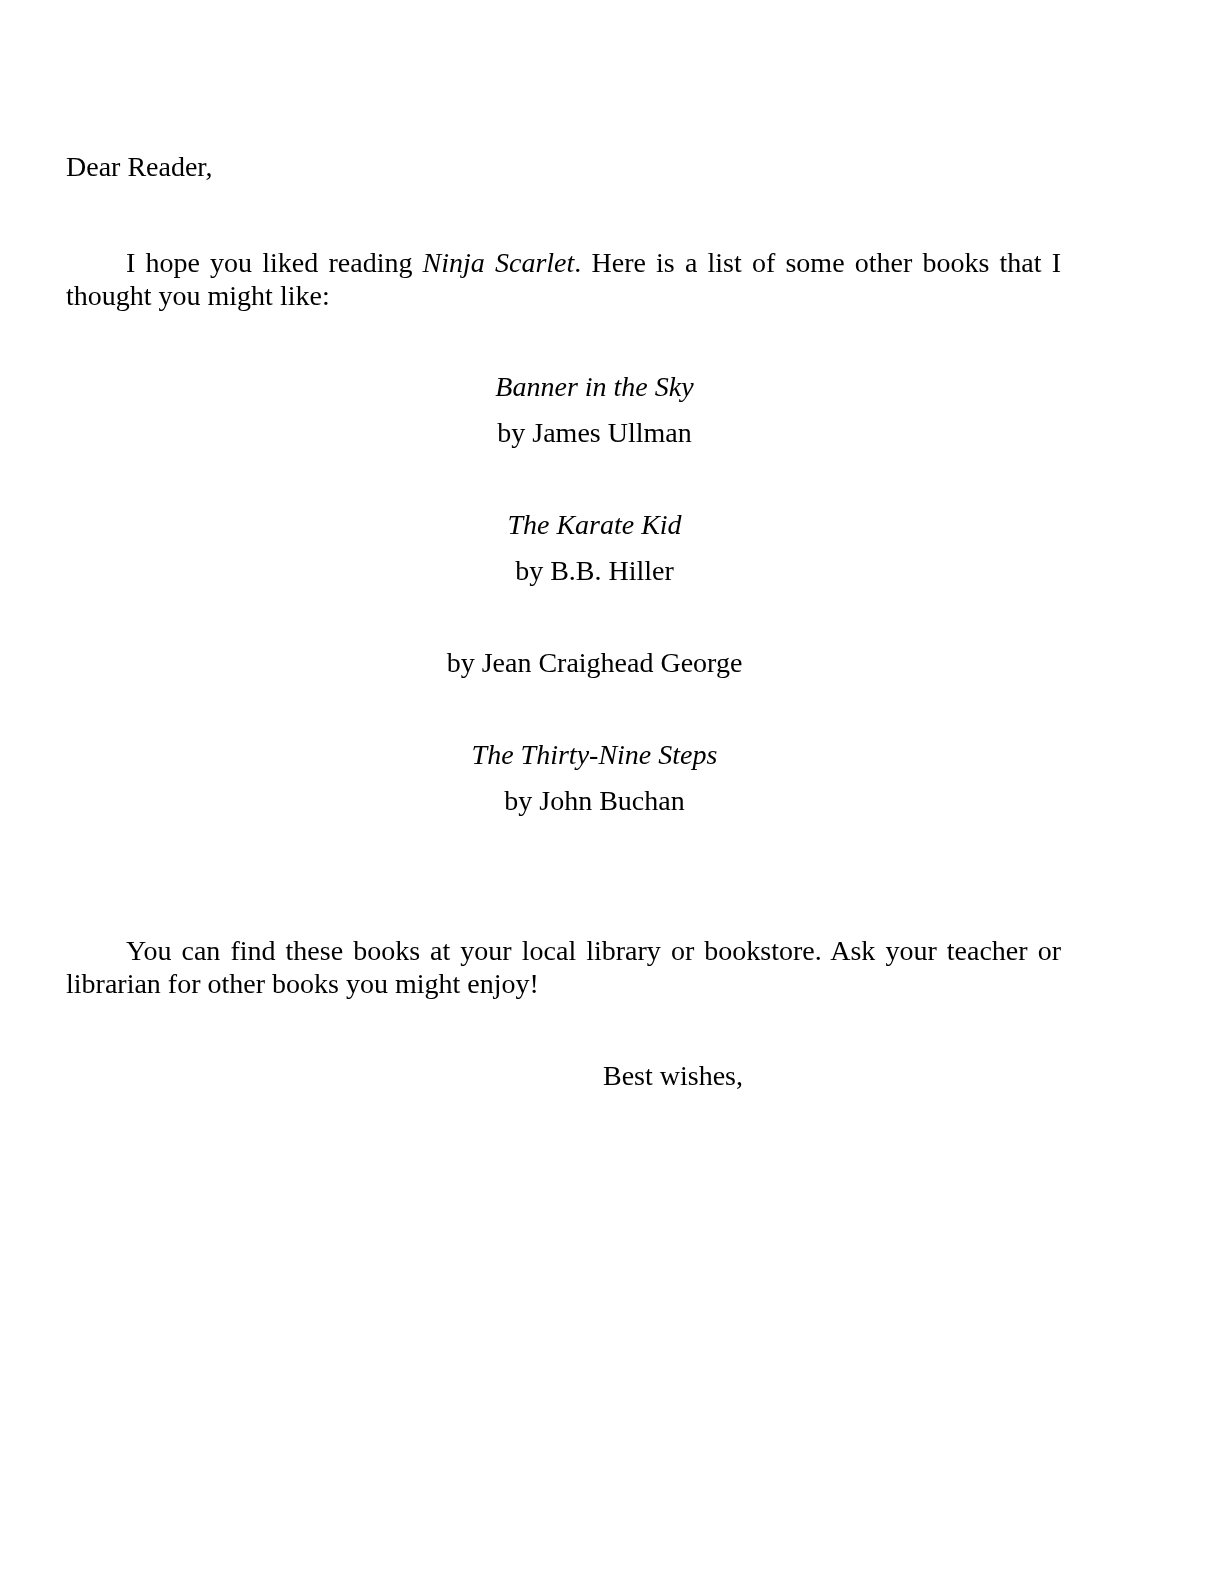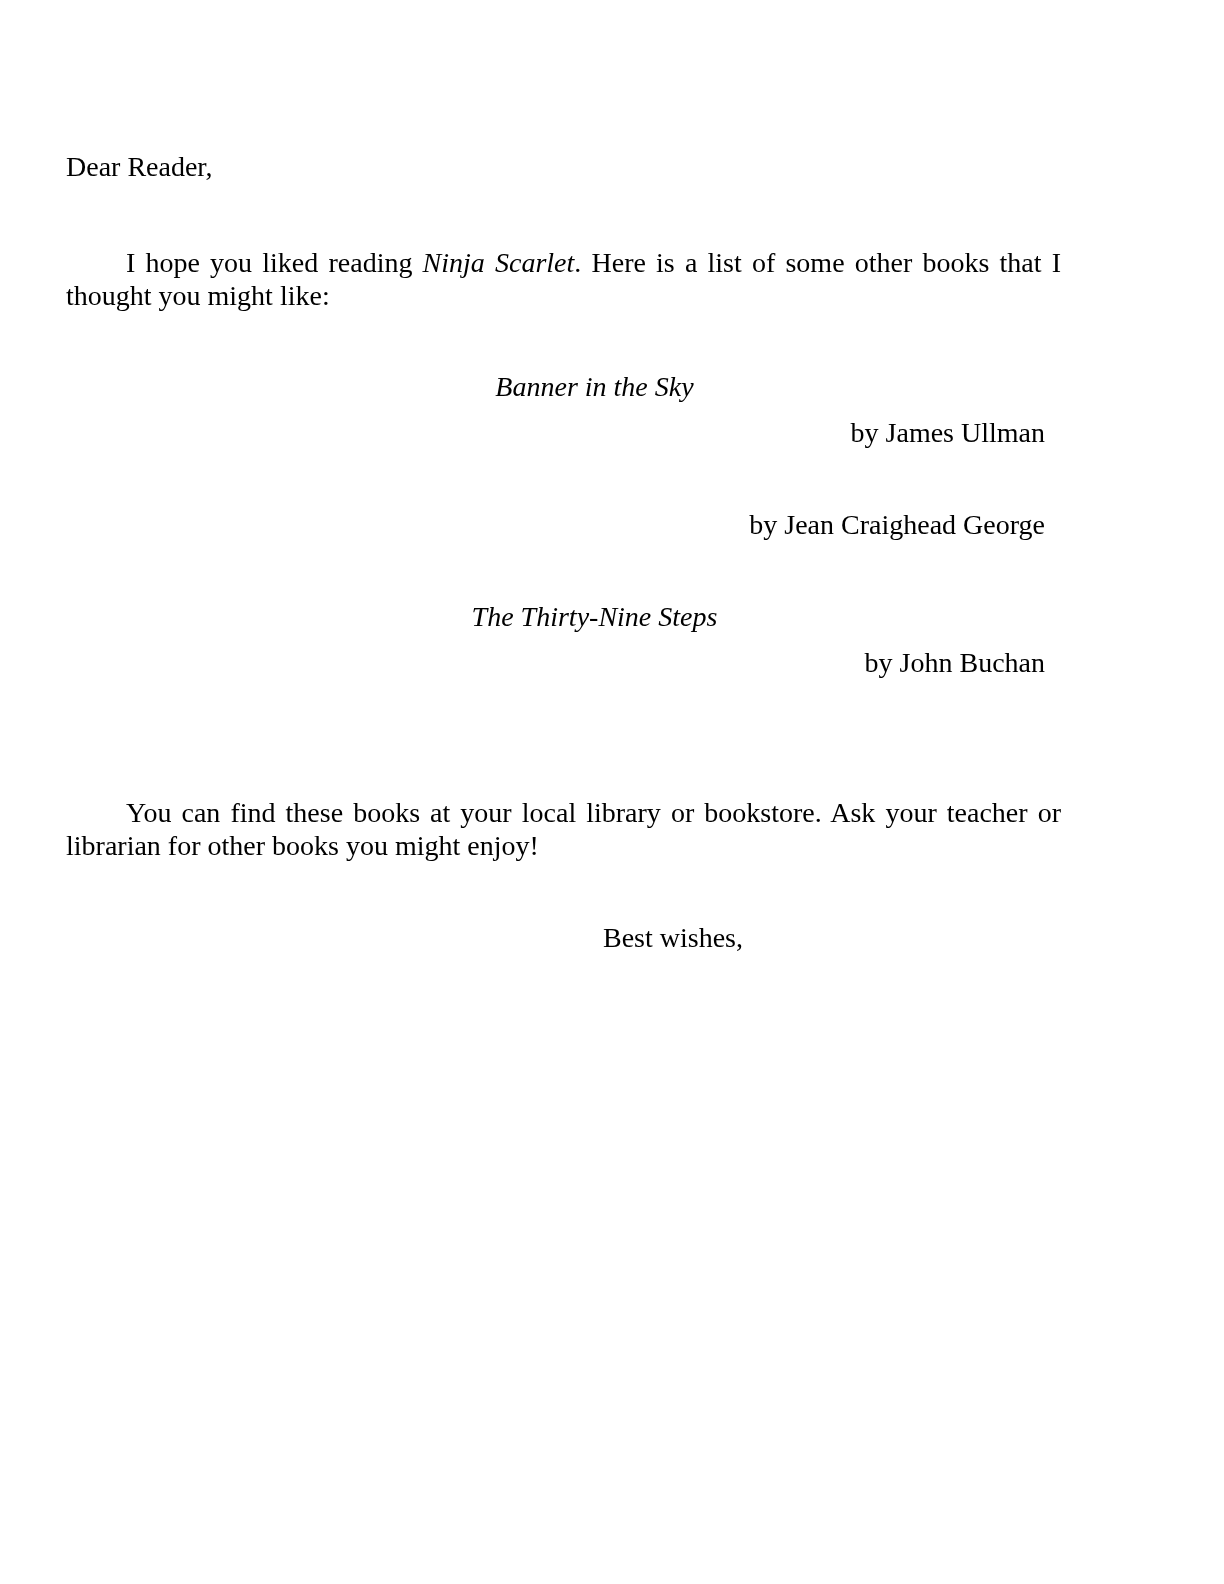--- a/index.html
+++ b/index.html
@@ -31,29 +31,28 @@
     text-indent: 60px;
   }
   .intro .ref-title {
     font-style: italic;
   }
   .book-list {
     margin-top: 52px;
     padding-left: 62px;  
     text-align: center;
   }
-  .book-entry { margin: 16px; }
+  .book-entry { margin: 8px; }
   .book-entry + .book-entry { margin-top: 46px; }
   .book-title {
     font-style: italic;
     line-height: 46px;
   }
   .book-author {
     line-height: 46px;
-    text-align: right;
   }
   .outro {
     margin: 110px 0 16px 0;
     line-height: 33px;
     text-align: justify;
     text-indent: 60px;
   }
   .closing {
     margin: 59px 0 0 537px;
     line-height: 33px;
@@ -71,20 +70,24 @@
   <div class="book-list">
 
     <div class="book-entry">
       <div class="book-title">Banner in the Sky</div>
       <div class="book-author">by James Ullman</div>
     </div>
 
     <div class="book-entry">
     </div>
 
+    <div class="book-entry">
+      <div class="book-title">The Karate Kid</div>
+      <div class="book-author">by B.B. Hiller</div>
+    </div>
 
     <div class="book-entry">
       <div class="book-author">by Jean Craighead George</div>
     </div>
 
 
     <div class="book-entry">
       <div class="book-title">The Thirty-Nine Steps</div>
       <div class="book-author">by John Buchan</div>
     </div>

